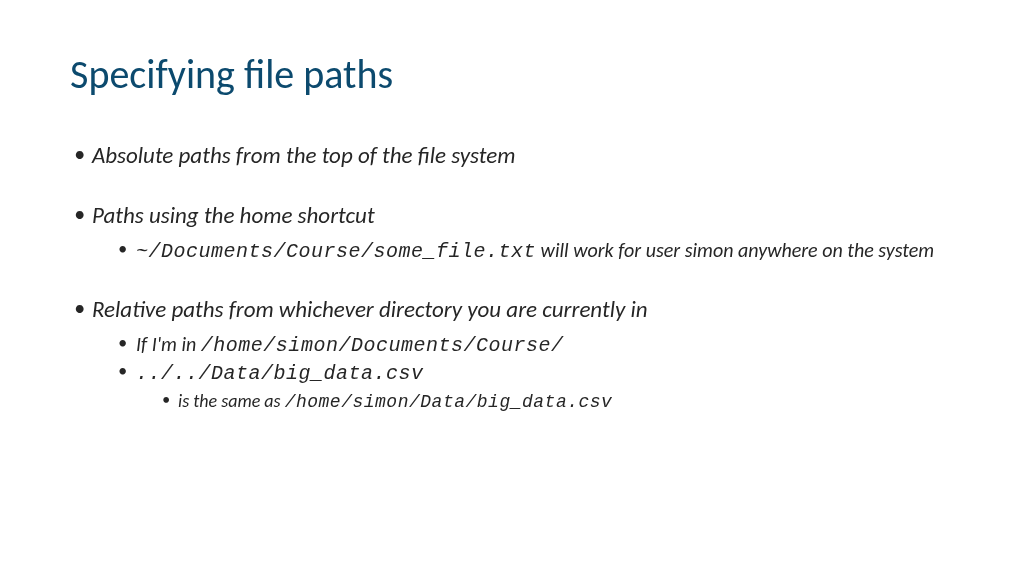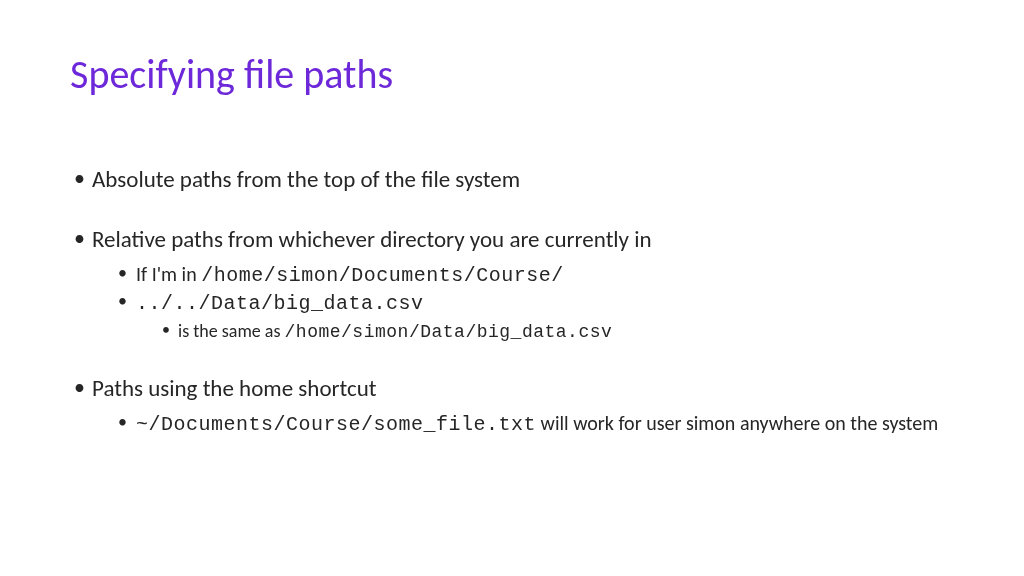--- a/index.html
+++ b/index.html
@@ -7,26 +7,27 @@
       width: 1024px;
       height: 576px;
       background: #ffffff;
       font-family: Calibri, "Segoe UI", Arial, sans-serif;
       color: #1a1a1a;
       padding: 50px 70px 40px 70px;
     }
     .slide-title {
       font-size: 40px;
       font-weight: 400;
-      margin-bottom: 66px;
-      color: #6d28d9;
+      margin-bottom: 42px;
+      color: #0c4a6e;
     }
     ul.level1 {
       list-style: none;
       padding-left: 0;
+      font-style: italic;
     }
     ul.level1 > li {
       position: relative;
       padding-left: 22px;
       margin-bottom: 30px;
       font-size: 23px;
       line-height: 1.3;
       color: #262626;
     }
     ul.level1 > li::before {
@@ -84,38 +85,38 @@
 
 <h1 class="slide-title">Specifying file paths</h1>
 
 <ul class="level1">
 
   <li>
     <span>Absolute paths from the top of the file system</span>
   </li>
 
   <li>
+    <span>Paths using the home shortcut</span>
+    <ul class="level2">
+      <li>
+        <span class="mono">~/Documents/Course/some_file.txt</span><span>  will work for user simon anywhere on the system</span>
+      </li>
+    </ul>
+  </li>
+
+  <li>
     <span>Relative paths from whichever directory you are currently in</span>
     <ul class="level2">
       <li>
         <span>If I'm in </span><span class="mono">/home/simon/Documents/Course/</span>
       </li>
       <li>
         <span class="mono">../../Data/big_data.csv</span>
         <ul class="level3">
           <li>
             <span>is the same as </span><span class="mono">/home/simon/Data/big_data.csv</span>
           </li>
         </ul>
       </li>
     </ul>
   </li>
 
-  <li>
-    <span>Paths using the home shortcut</span>
-    <ul class="level2">
-      <li>
-        <span class="mono">~/Documents/Course/some_file.txt</span><span>  will work for user simon anywhere on the system</span>
-      </li>
-    </ul>
-  </li>
-
 </ul>
 
 </body></html>

